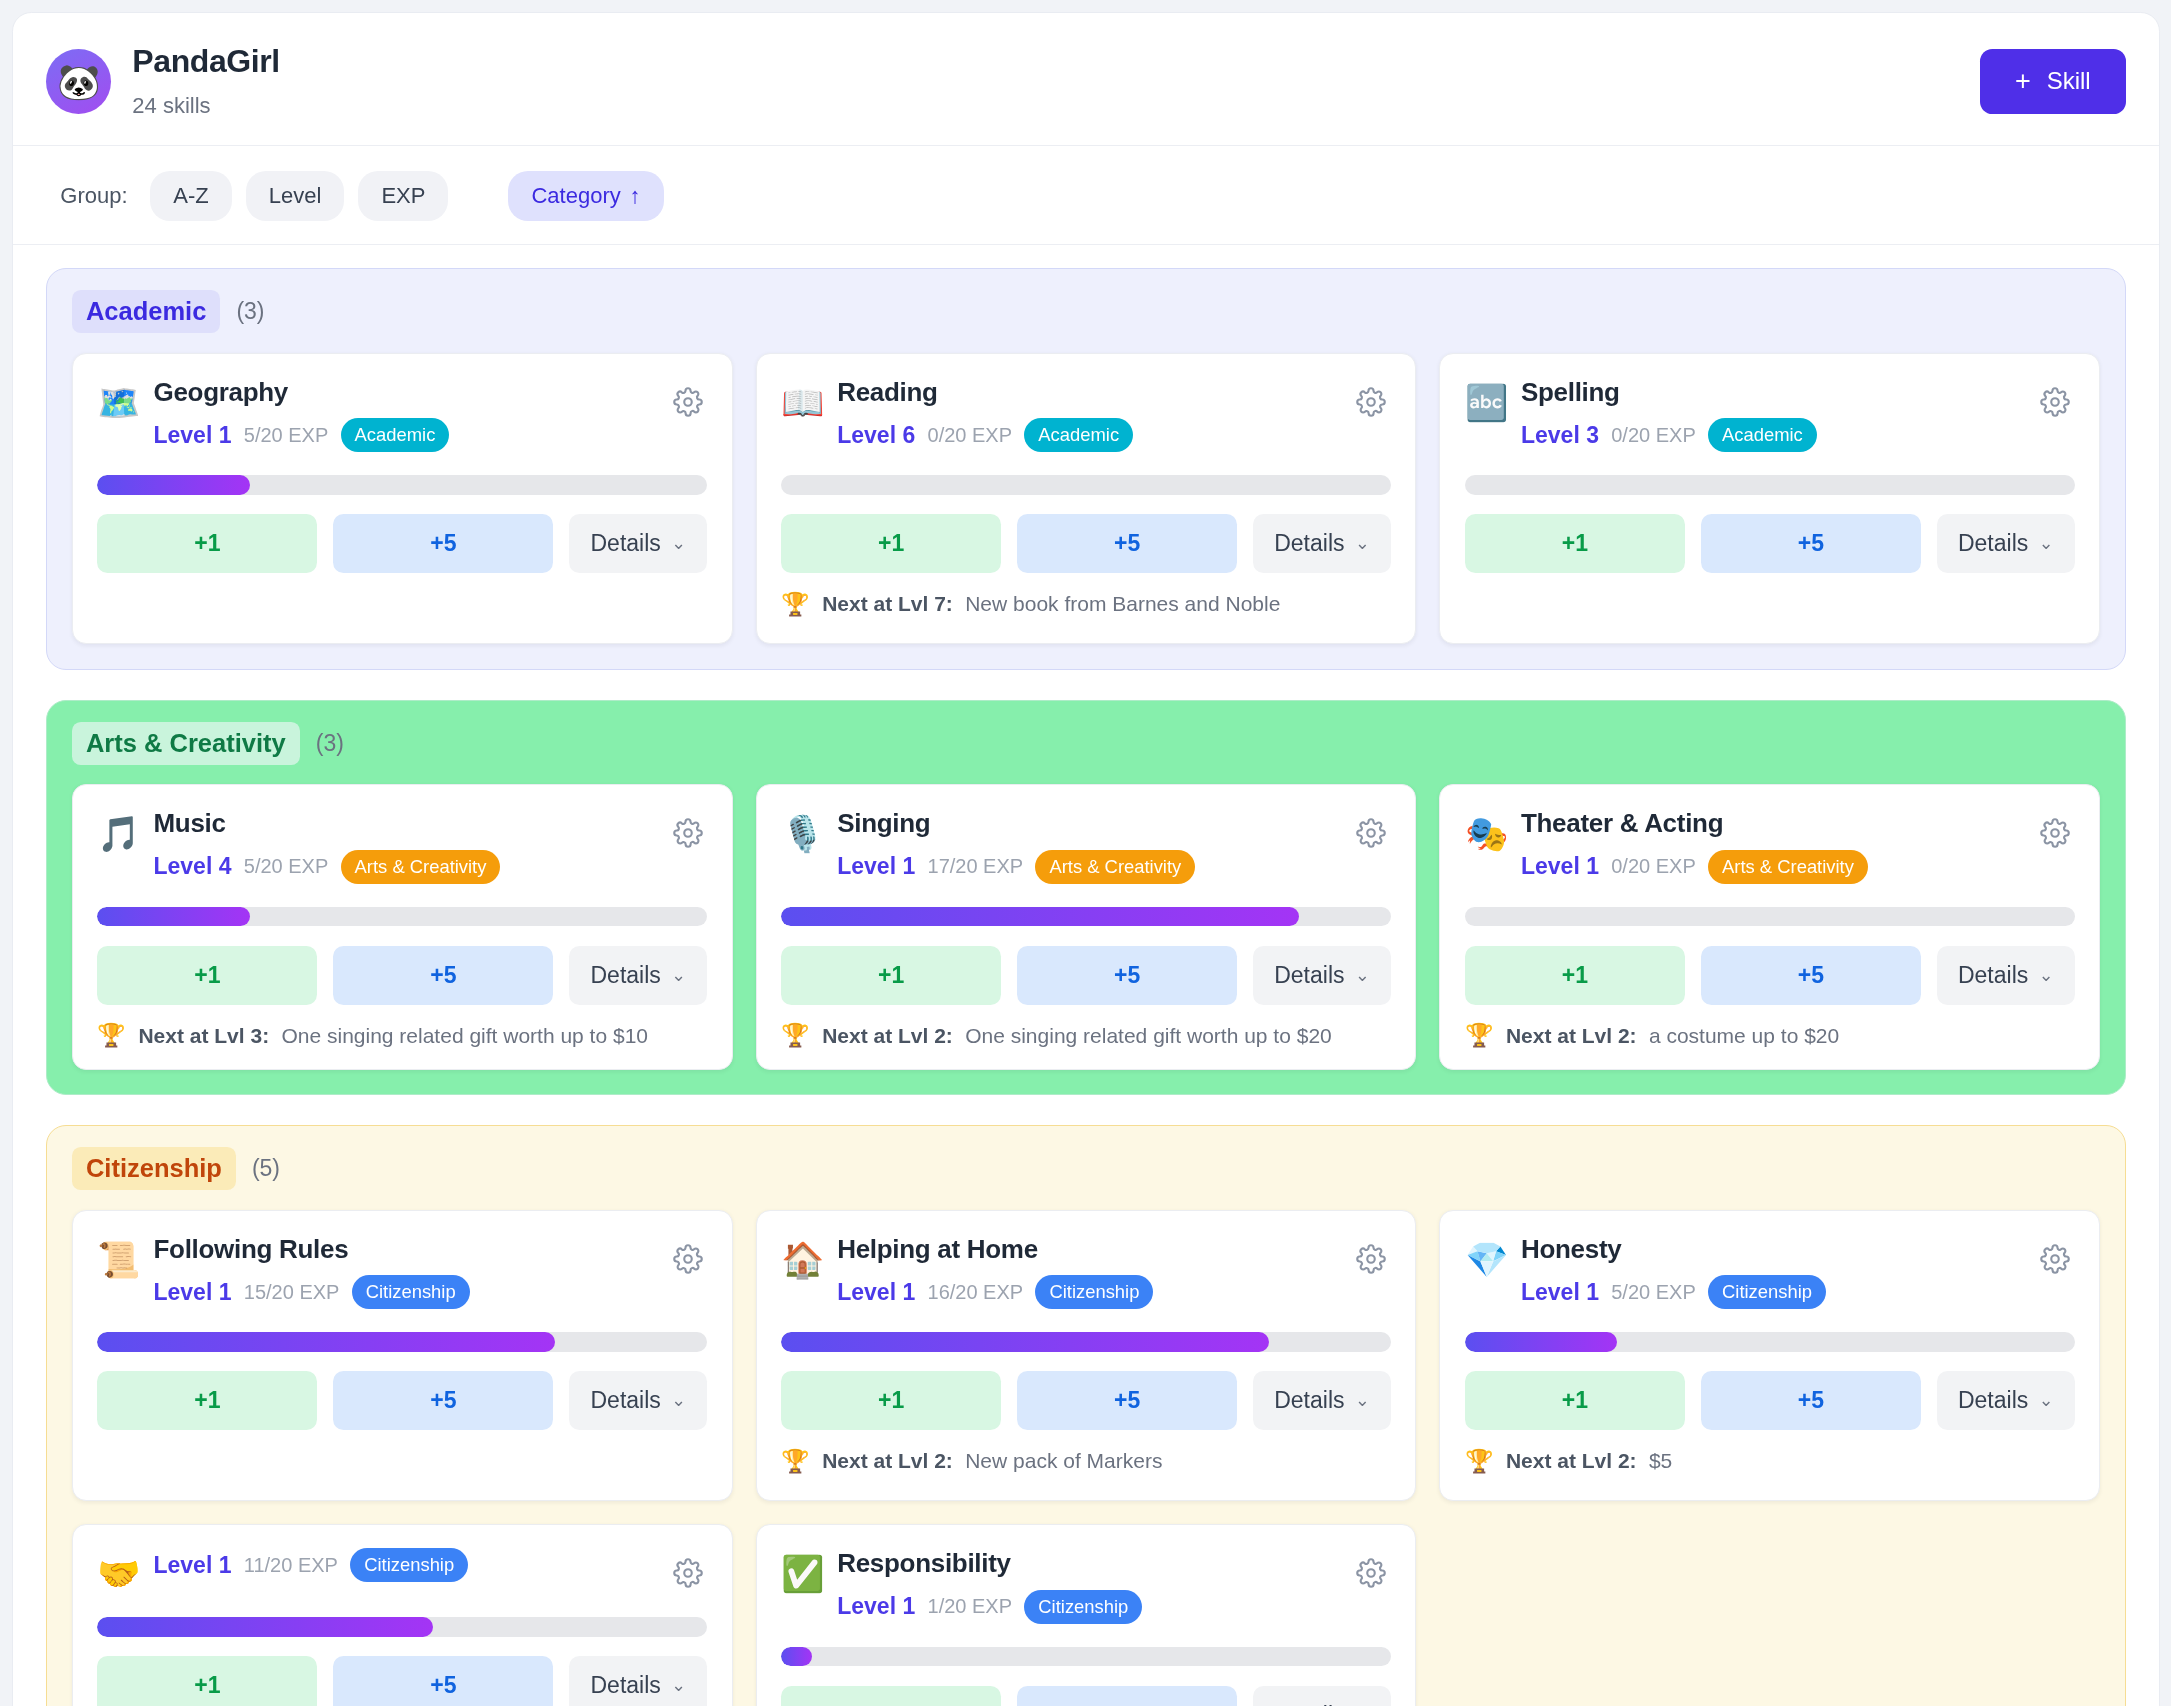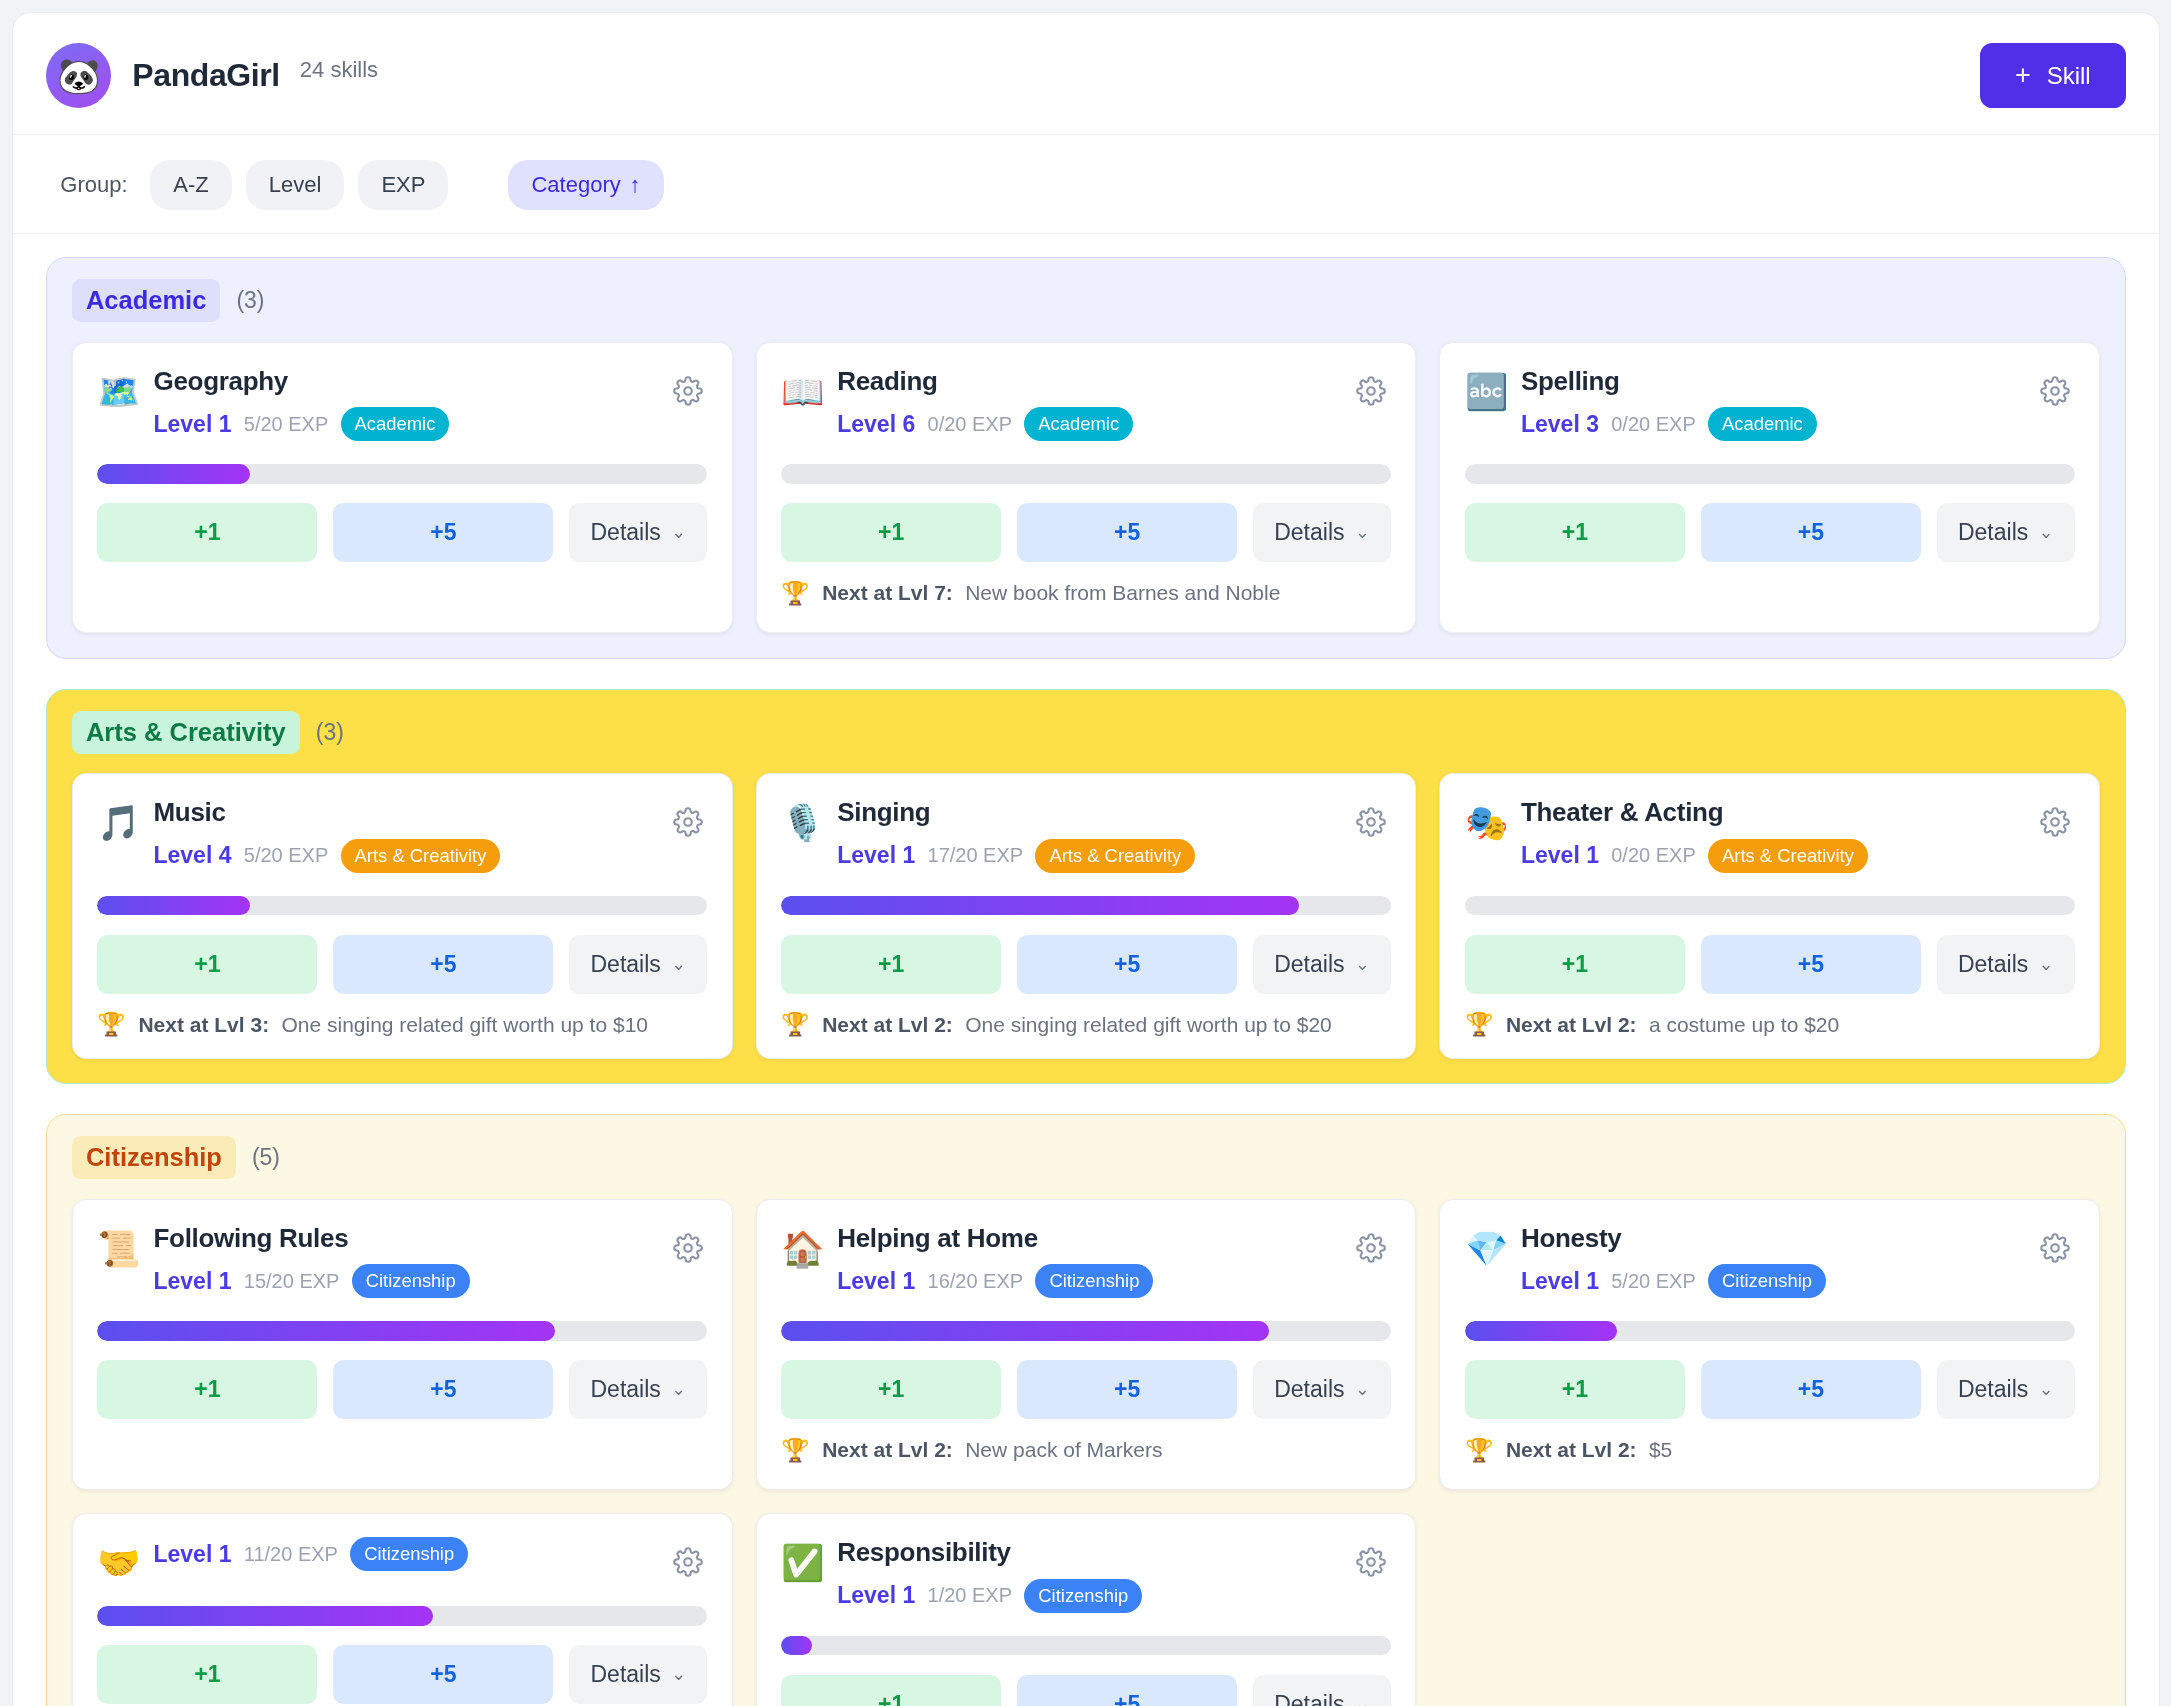--- a/index.html
+++ b/index.html
@@ -33,21 +33,21 @@
     padding: 30px 33px 26px 33px;
     border-bottom: 0.9px solid #eceef3;
   }
   .profile { display: flex; align-items: center; gap: 21px; }
   .avatar {
     width: 65px; height: 65px; border-radius: 50%;
     background: linear-gradient(150deg, #7c6df4 0%, #a24cf0 100%);
     display: flex; align-items: center; justify-content: center;
     font-size: 35px; line-height: 1;
   }
-  .profile-text { display: flex; gap: 20px; }
+  .profile-text { display: flex; flex-direction: column; gap: 13px; }
   .profile-name {
     font-size: 32px; font-weight: bold; color: #1f2937; letter-spacing: -0.4px;
   }
   .profile-sub { font-size: 22px; color: #6b7280; }
   .add-skill-btn {
     background: #4f2fe8;
     color: #ffffff;
     border: none;
     border-radius: 12.3px;
     padding: 18.4px 35px;
@@ -76,21 +76,21 @@
     cursor: pointer;
     white-space: nowrap;
   }
   .chip.active { background: #dfe1fd; color: #3b2ae0; margin-left: 46px; }
   .chip .arrow { margin-left: 8.8px; }
 
   
   .sections { padding: 23px 33px 30px 33px; display: flex; flex-direction: column; gap: 30px; }
   .section { border-radius: 20px; padding: 21px 24.6px 24.6px 24.6px; }
   .sec-academic     { background: #eef0fd; border: 0.9px solid #d3d8f8; }
-  .sec-arts         { background: #fde047; border: 0.9px solid #aeecc8; }
+  .sec-arts         { background: #86efac; border: 0.9px solid #aeecc8; }
   .sec-citizenship  { background: #fdf8e4; border: 0.9px solid #f6dd93; }
 
   .section-head { display: flex; align-items: center; gap: 16px; margin-bottom: 19.3px; }
   .sec-title {
     font-size: 25.5px; font-weight: bold; border-radius: 8.8px; padding: 7px 14px;
   }
   .sec-academic .sec-title    { background: #dedffb; color: #3b2ae0; }
   .sec-arts .sec-title        { background: #c9f4dc; color: #0f7a45; }
   .sec-citizenship .sec-title { background: #fbebb8; color: #c0450a; }
   .sec-count { font-size: 23px; color: #6b7280; }

